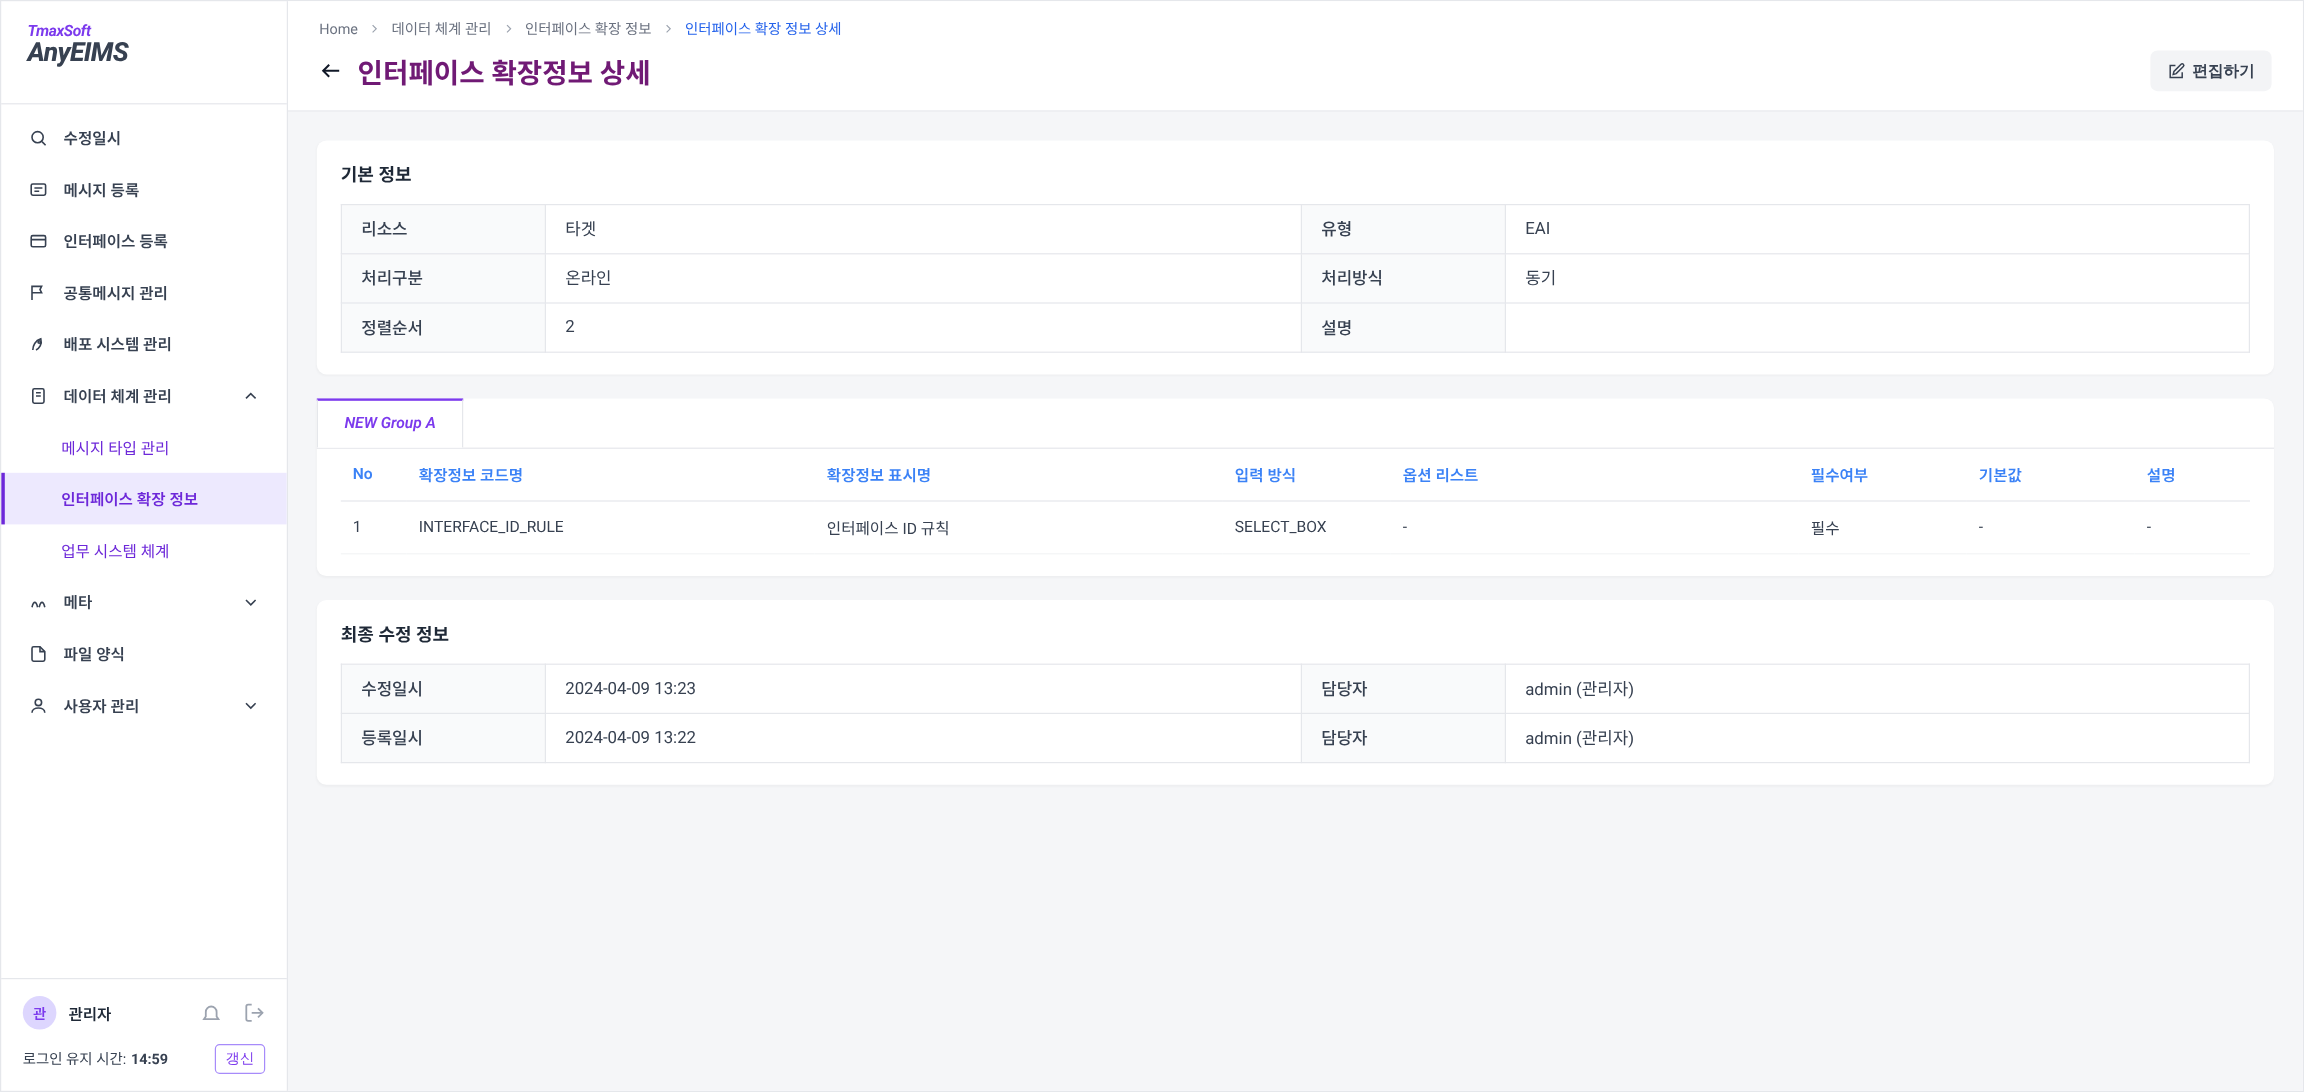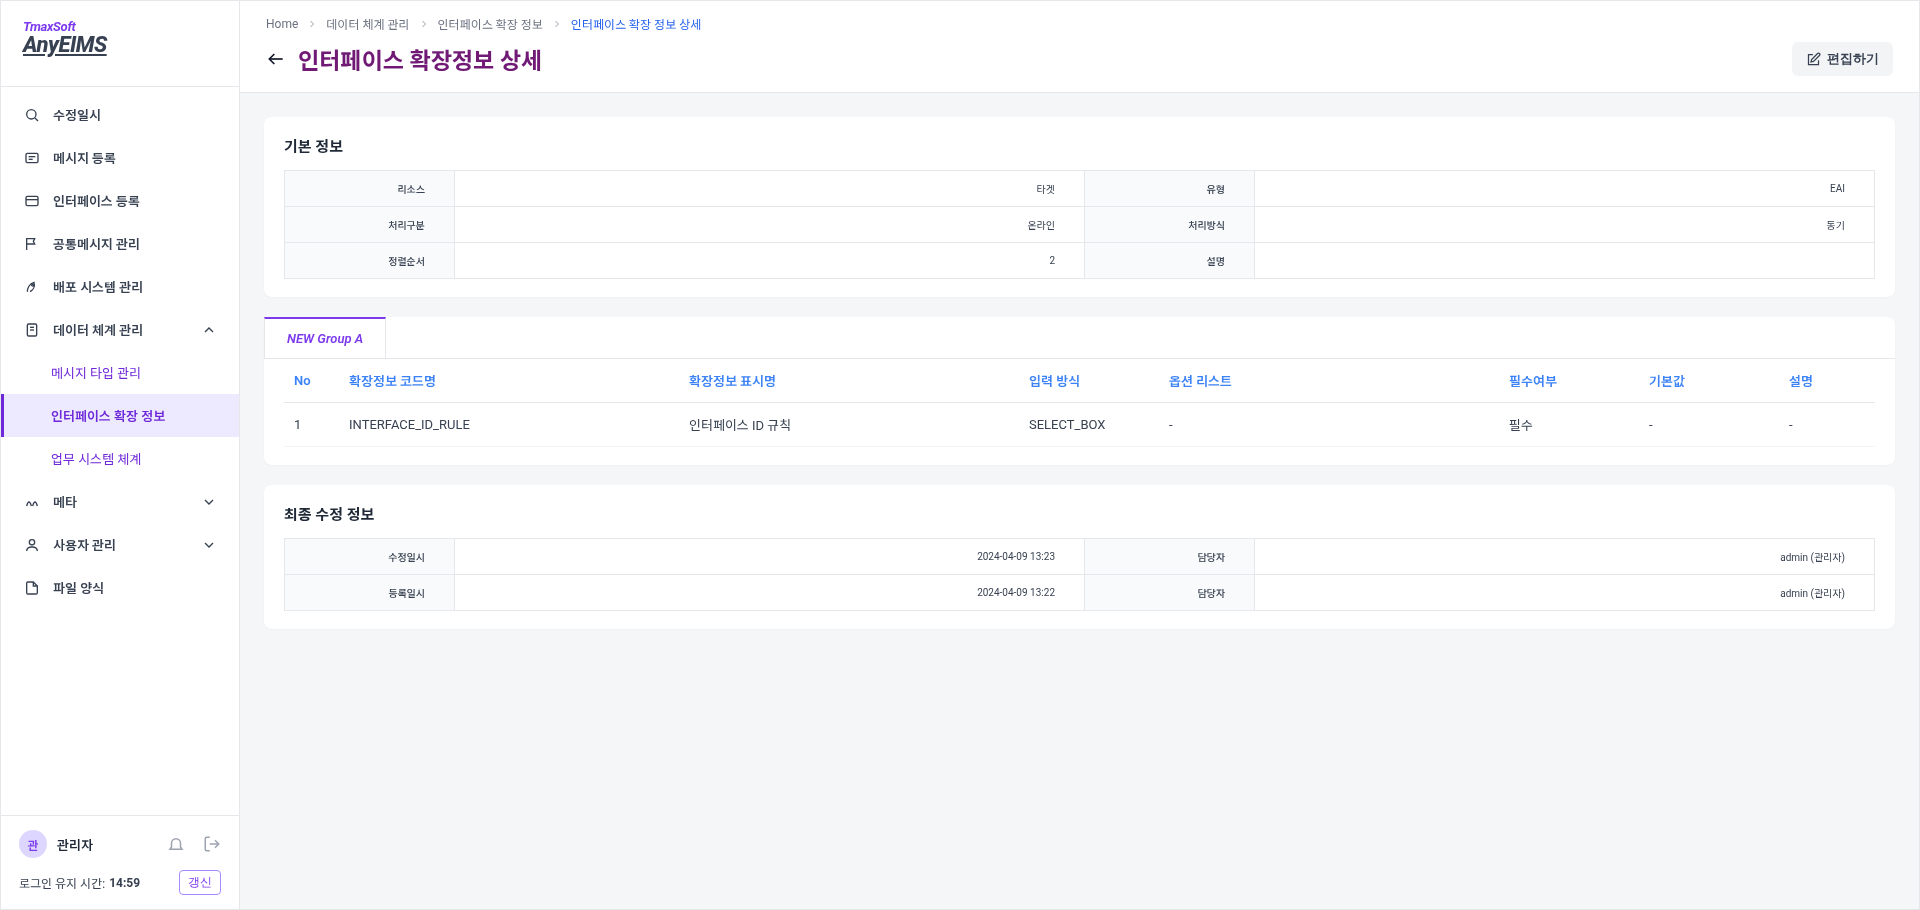--- a/index.html
+++ b/index.html
@@ -3,21 +3,21 @@
 <meta charset="utf-8">
 <style>
 * { box-sizing: border-box; margin: 0; padding: 0; }
 body { font-family: -apple-system, "Segoe UI", Roboto, "Noto Sans KR", sans-serif; font-size: 13px; color: #1f2937; background: #fff; }
 .app { display: flex; height: 910px; width: 1920px; border: 1px solid #e5e7eb; }
 
 
 .sidebar { width: 239px; display: flex; flex-direction: column; border-right: 1px solid #e5e7eb; }
 .logo-area { height: 86px; padding: 18px 22px; border-bottom: 1px solid #e5e7eb; }
 .logo-company { color: #7c3aed; font-size: 13px; font-weight: 700; font-style: italic; letter-spacing: -0.3px; }
-.logo-product { color: #374151; font-size: 22px; font-weight: 800; font-style: italic; line-height: 1; letter-spacing: -0.5px; text-decoration: underline; }
+.logo-product { color: #374151; font-size: 22px; font-weight: 800; font-style: italic; line-height: 1; letter-spacing: -0.5px; }
 .nav { flex: 1; overflow-y: auto; padding: 6px 0; }
 .nav-item { display: flex; align-items: center; padding: 12px 22px; cursor: pointer; color: #374151; font-weight: 600; gap: 12px; }
 .nav-item .icon { width: 18px; height: 18px; display: flex; align-items: center; justify-content: center; color: #374151; }
 .nav-item .chev { margin-left: auto; width: 16px; height: 16px; color: #374151; }
 .nav-sub { display: flex; align-items: center; padding: 12px 22px 12px 50px; cursor: pointer; font-size: 13px; color: #6d28d9; }
 .nav-sub.active { background: #ede9fe; color: #6d28d9; font-weight: 600; border-left: 3px solid #6d28d9; padding-left: 47px; }
 .sidebar-footer { border-top: 1px solid #e5e7eb; padding: 14px 18px; }
 .sf-row1 { display: flex; align-items: center; gap: 10px; margin-bottom: 12px; }
 .avatar { width: 28px; height: 28px; border-radius: 50%; background: #ddd6fe; color: #7c3aed; display: flex; align-items: center; justify-content: center; font-size: 12px; font-weight: 600; }
 .sf-name { font-weight: 600; flex: 1; }
@@ -35,21 +35,21 @@
 .back-btn { width: 20px; height: 20px; cursor: pointer; color: #111827; }
 .page-title { font-size: 23px; font-weight: 700; color: #701a75; }
 .edit-btn { margin-left: auto; background: #f3f4f6; border: none; border-radius: 6px; padding: 8px 14px; font-size: 13px; font-weight: 600; cursor: pointer; display: flex; align-items: center; gap: 6px; color: #374151; }
 .edit-btn .icon { width: 15px; height: 15px; }
 
 .content { flex: 1; overflow-y: auto; padding: 24px; }
 .card { background: #fff; border-radius: 8px; padding: 18px 20px; margin-bottom: 20px; box-shadow: 0 1px 2px rgba(0,0,0,0.03); }
 .card-title { font-size: 15px; font-weight: 700; margin-bottom: 14px; }
 
 .kv-table { width: 100%; border-collapse: collapse; border: 1px solid #e5e7eb; }
-.kv-table td { border: 1px solid #e5e7eb; padding: 10px 29px; font-size: 10px; text-align: right; }
+.kv-table td { border: 1px solid #e5e7eb; padding: 10px 16px; font-size: 14px; }
 .kv-table td.label { background: #f9fafb; color: #374151; font-weight: 500; width: 170px; }
 .kv-table td.value { color: #374151; }
 
 
 .tabs { display: flex; border-bottom: 1px solid #e5e7eb; margin-bottom: 0; }
 .tab { padding: 12px 22px; font-size: 13px; font-weight: 600; color: #7c3aed; border: 1px solid #e5e7eb; border-bottom: none; border-top: 2px solid #7c3aed; cursor: pointer; background: #fff; }
 
 
 .dt { width: 100%; border-collapse: collapse; }
 .dt th { text-align: left; padding: 12px 10px; font-size: 13px; font-weight: 600; color: #3b82f6; border-bottom: 1px solid #e5e7eb; }
@@ -146,39 +146,39 @@
         <span>메타</span>
         <span class="chev">
             <svg viewBox="0 0 24 24" width="16" height="16" fill="none" stroke="currentColor" stroke-width="2">
               <polyline points="6 9 12 15 18 9"></polyline>
             </svg>
           </span>
       </div>
       <div class="nav-item">
         <span class="icon">
             <svg viewBox="0 0 24 24" width="16" height="16" fill="none" stroke="currentColor" stroke-width="2">
+              <path d="M14 3H6a2 2 0 0 0-2 2v14a2 2 0 0 0 2 2h12a2 2 0 0 0 2-2V9z"></path>
+              <polyline points="14 3 14 9 20 9"></polyline>
+            </svg>
+          </span>
+        <span>파일 양식</span>
+      </div>
+      <div class="nav-item">
+        <span class="icon">
+            <svg viewBox="0 0 24 24" width="16" height="16" fill="none" stroke="currentColor" stroke-width="2">
               <circle cx="12" cy="8" r="4"></circle>
               <path d="M4 21c0-4 4-6 8-6s8 2 8 6"></path>
             </svg>
           </span>
         <span>사용자 관리</span>
         <span class="chev">
             <svg viewBox="0 0 24 24" width="16" height="16" fill="none" stroke="currentColor" stroke-width="2">
               <polyline points="6 9 12 15 18 9"></polyline>
             </svg>
           </span>
-      </div>
-      <div class="nav-item">
-        <span class="icon">
-            <svg viewBox="0 0 24 24" width="16" height="16" fill="none" stroke="currentColor" stroke-width="2">
-              <path d="M14 3H6a2 2 0 0 0-2 2v14a2 2 0 0 0 2 2h12a2 2 0 0 0 2-2V9z"></path>
-              <polyline points="14 3 14 9 20 9"></polyline>
-            </svg>
-          </span>
-        <span>파일 양식</span>
       </div>
     </div>
     <div class="sidebar-footer">
       <div class="sf-row1">
         <div class="avatar">관</div>
         <div class="sf-name">관리자</div>
         <span class="sf-icon">
             <svg viewBox="0 0 24 24" width="18" height="18" fill="none" stroke="currentColor" stroke-width="2">
               <path d="M18 16v-5a6 6 0 1 0-12 0v5l-2 3h16z"></path>
             </svg>

